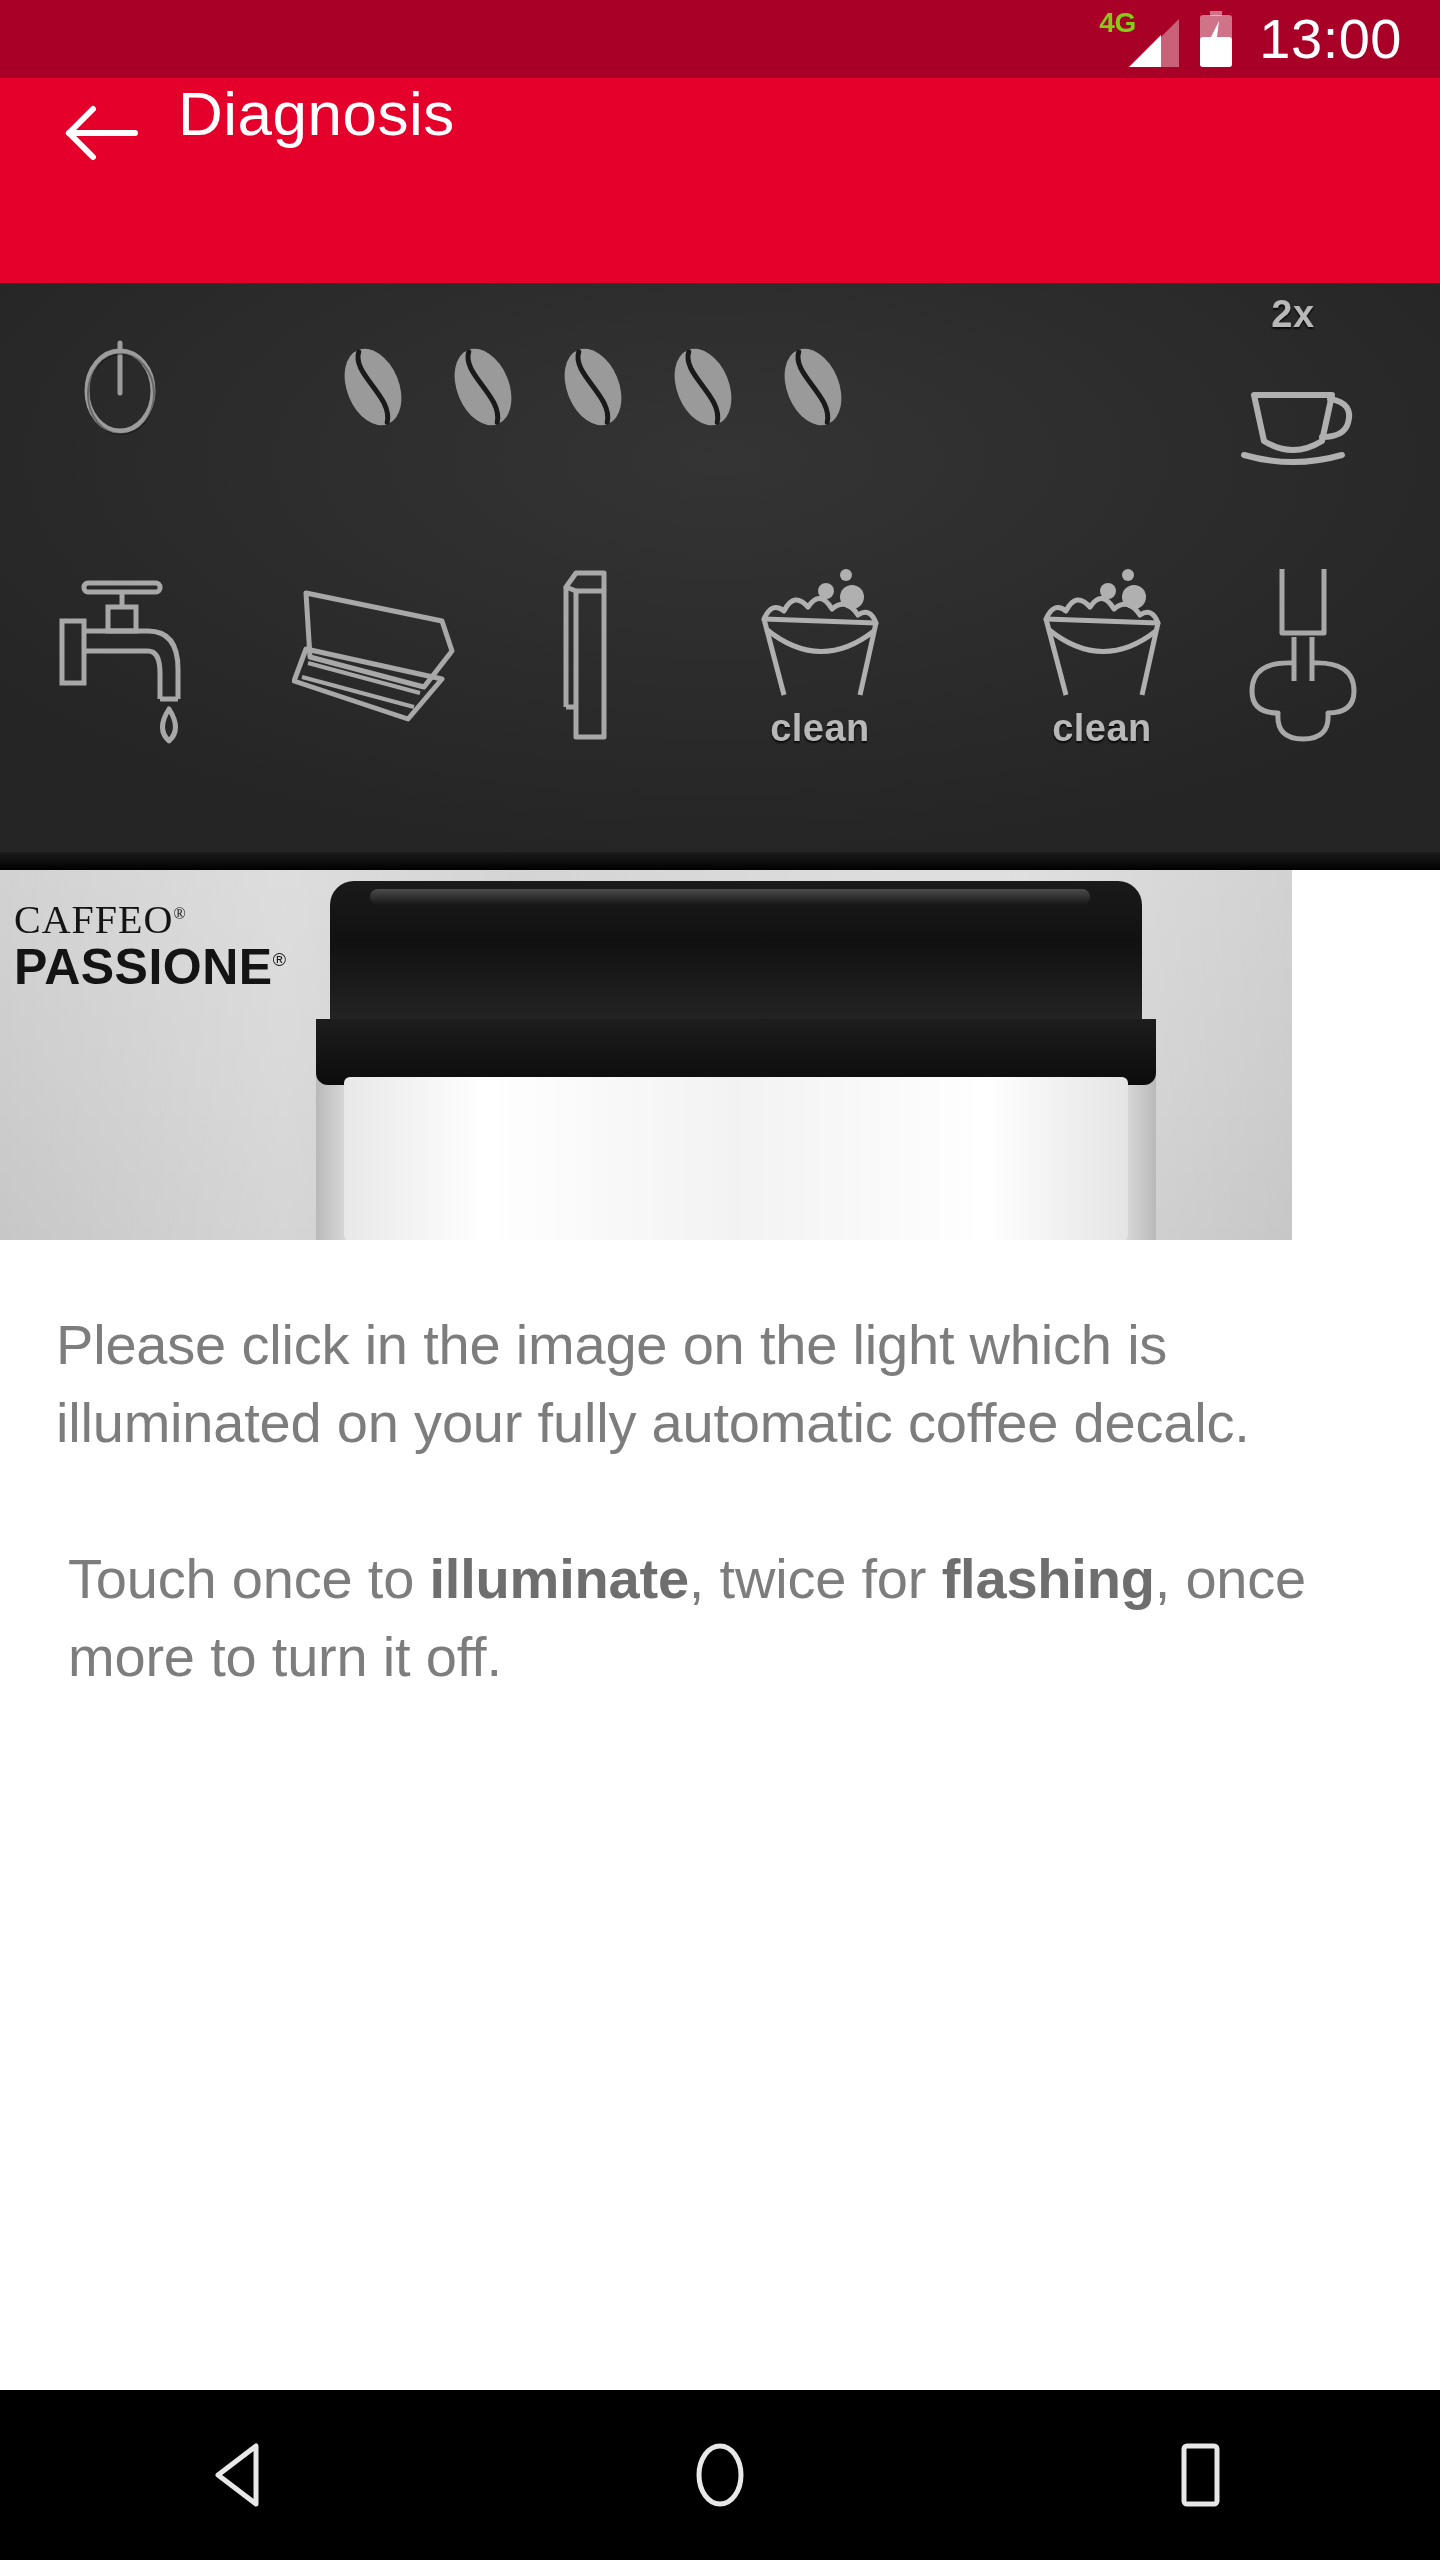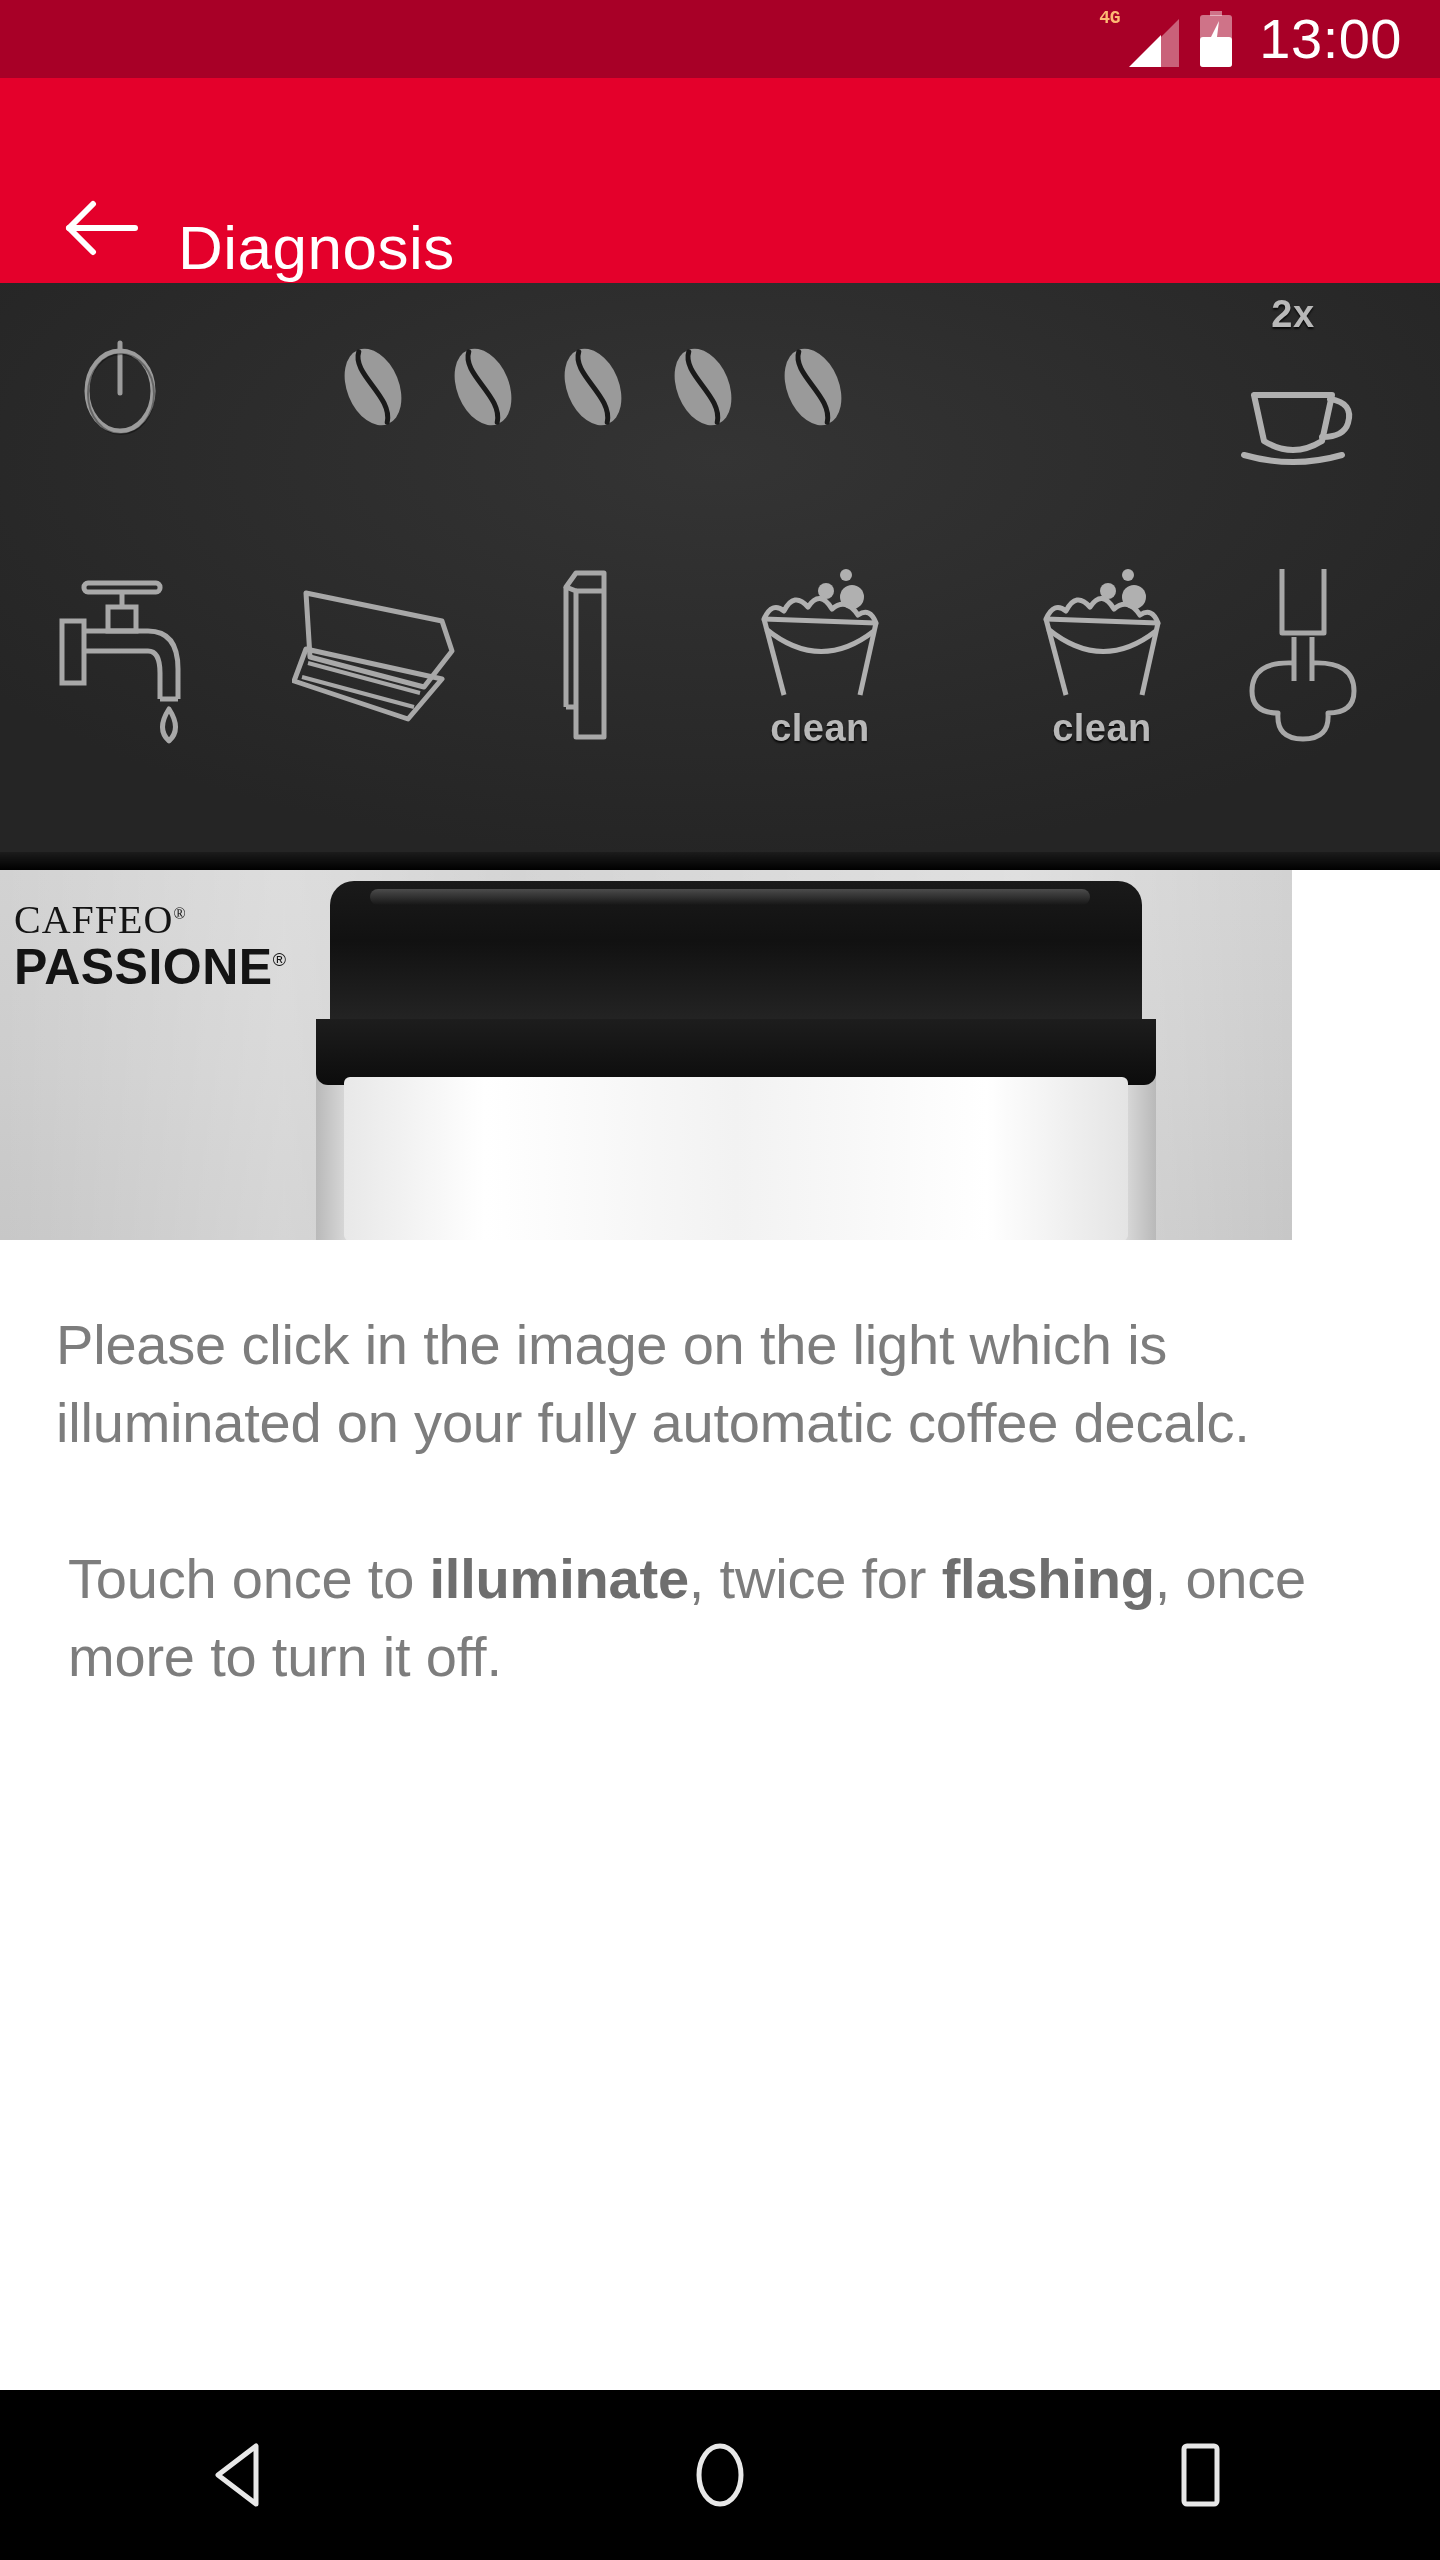--- a/index.html
+++ b/index.html
@@ -21,39 +21,39 @@
     width:1440px; height:78px;
     background:#A80027;
     display:flex; align-items:center; justify-content:flex-end;
     padding-right:38px;
   }
   .status-right{ display:flex; align-items:center; gap:16px; }
 
   .signal-wrap{ position:relative; width:76px; height:56px; }
   .signal-label{
     position:absolute; left:-4px; top:-2px;
-    font-size:18px; font-weight:bold; color:#fdba74;
-    letter-spacing:-0.5px; line-height:1;font-family:Liberation Mono, monospace;
+    font-size:28px; font-weight:bold; color:#84cc16;
+    letter-spacing:-0.5px; line-height:1;
   }
   .signal-tri{ position:absolute; right:0; bottom:0; width:56px; height:48px; }
 
   .battery{ position:relative; width:42px; height:56px; }
 
   .clock{
     font-size:56px; color:#ffffff;
     font-weight:400; letter-spacing:0.5px;
     line-height:1; margin-left:6px;
   }
 
   
   .app-bar{
     position:absolute; left:0; top:78px;
     width:1440px; height:205px;
     background:#E4002B;
-    display:flex; align-items:flex-end;
+    display:flex; align-items:flex-start;
   }
   .back-btn{
     width:110px; height:110px;
     margin-left:46px;
     display:flex; align-items:center; justify-content:center;
     cursor:pointer;
   }
   .app-title{
     font-size:62px; color:#ffffff;
     font-weight:400;

